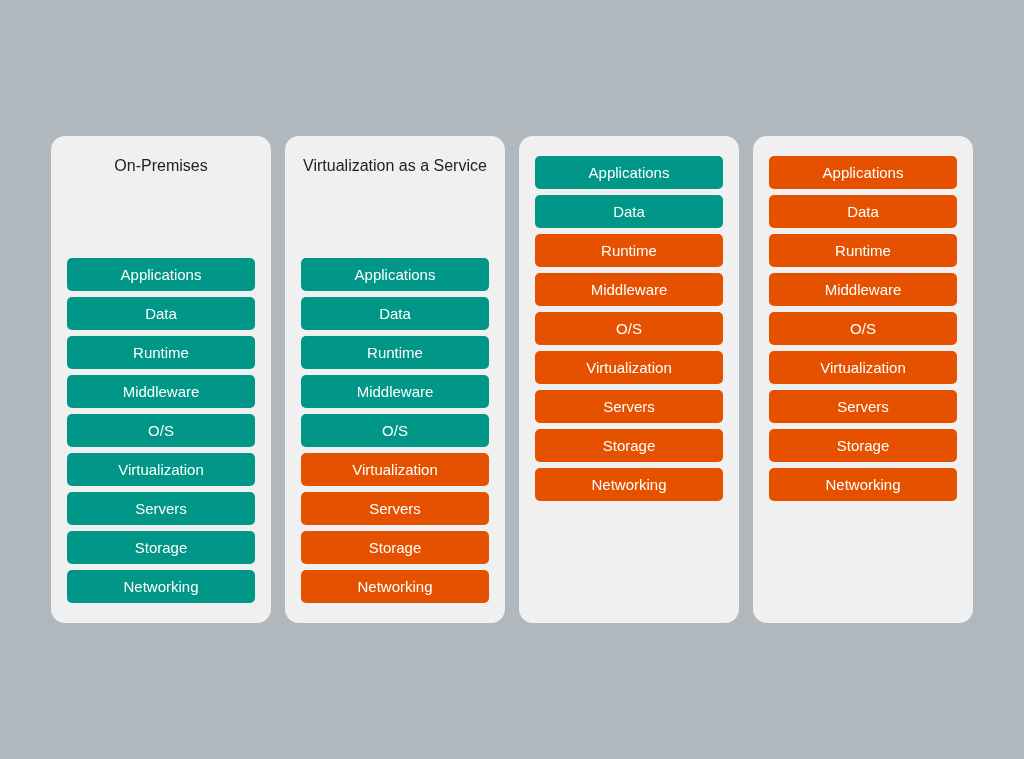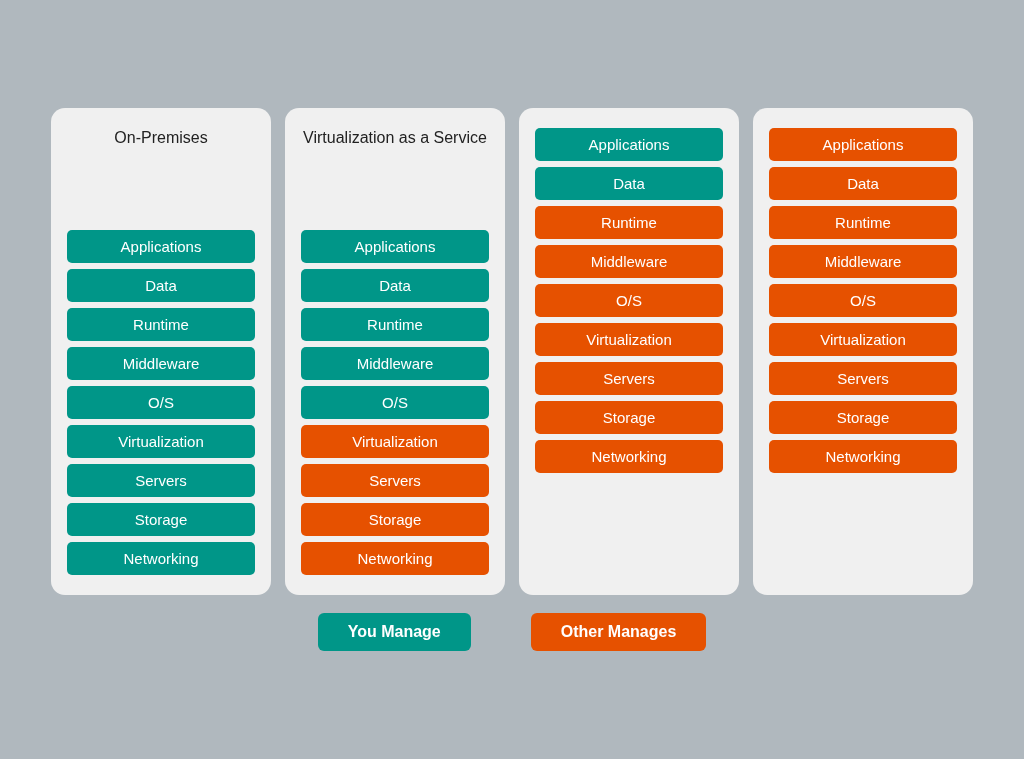--- a/index.html
+++ b/index.html
@@ -137,17 +137,13 @@
           <div class="item-btn orange">Runtime</div>
           <div class="item-btn orange">Middleware</div>
           <div class="item-btn orange">O/S</div>
           <div class="item-btn orange">Virtualization</div>
           <div class="item-btn orange">Servers</div>
           <div class="item-btn orange">Storage</div>
           <div class="item-btn orange">Networking</div>
         </div>
       </div>
     </div>
-  <div class="legend-row">
-    <button class="legend-btn teal">You Manage</button>
-    <button class="legend-btn orange">Other Manages</button>
-  </div>
 </div>
 
 </body></html>

